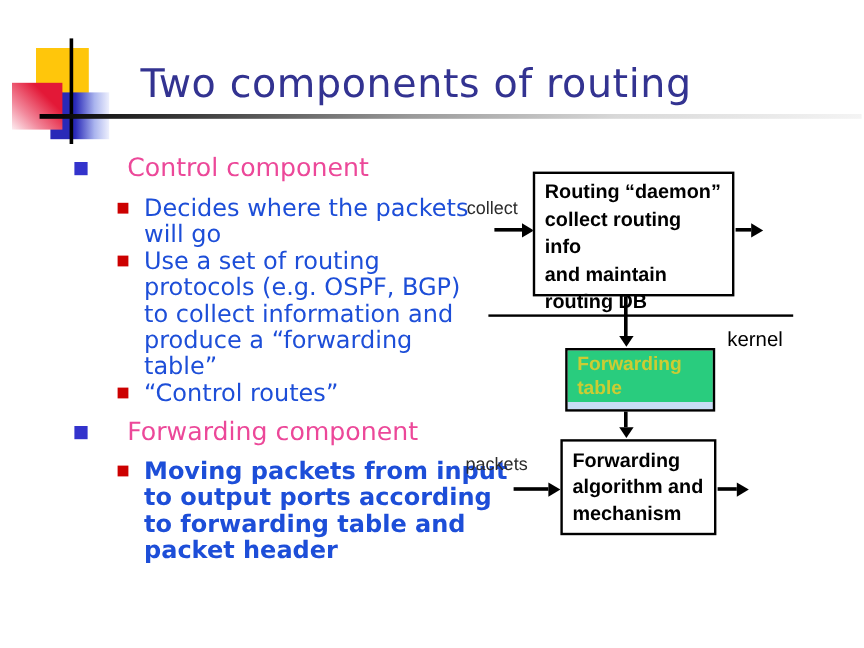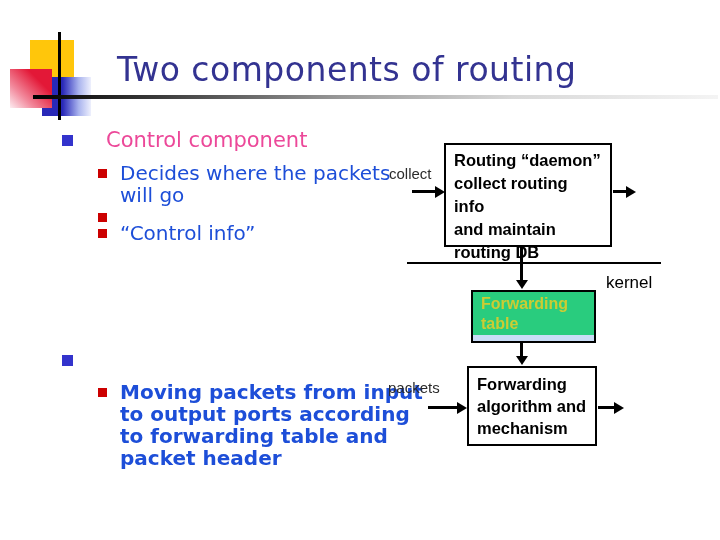--- a/index.html
+++ b/index.html
@@ -89,29 +89,35 @@
     <div class="htext">Control component</div>
   </div>
   <div class="abs sublist" style="left:98px; top:162px;">
     <div class="item">
       <span class="rsq"></span>
       <div class="itxt">Decides where the packets
 will go</div>
     </div>
     <div class="item">
       <span class="rsq"></span>
+      <div class="itxt">Use a set of routing
+protocols (e.g. OSPF, BGP)
+to collect information and
+produce a “forwarding
+table”</div>
     </div>
     <div class="item">
       <span class="rsq"></span>
-      <div class="itxt">“Control info”</div>
+      <div class="itxt">“Control routes”</div>
     </div>
   </div>
 
   <div class="abs hrow" style="left:62px; top:348px;">
     <span class="bsq"></span>
+    <div class="htext">Forwarding component</div>
   </div>
   <div class="abs sublist" style="left:98px; top:381px;font-weight:bold;">
     <div class="item">
       <span class="rsq"></span>
       <div class="itxt">Moving packets from input
 to output ports according
 to forwarding table and
 packet header</div>
     </div>
   </div>

